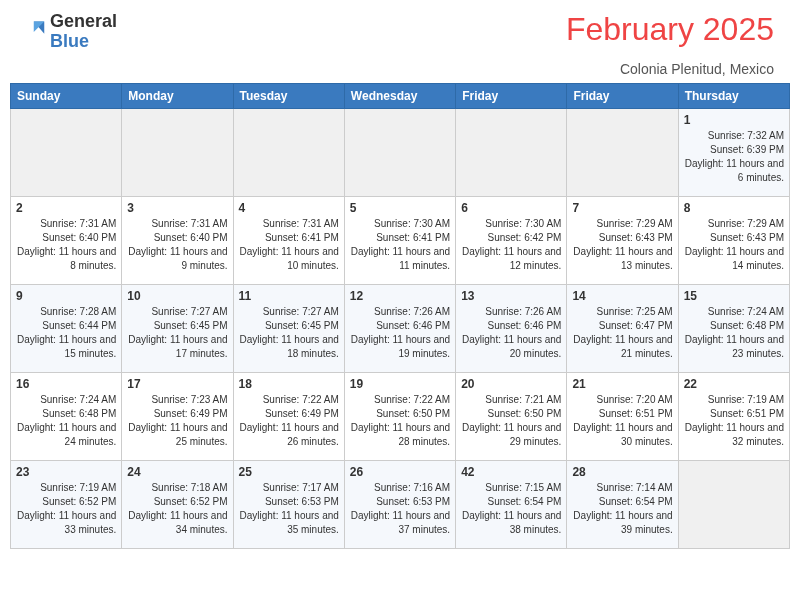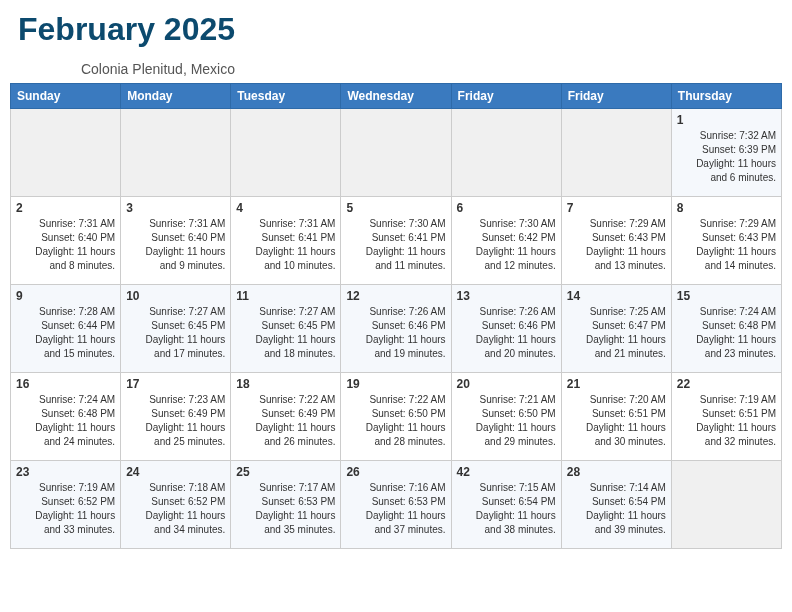--- a/index.html
+++ b/index.html
@@ -45,32 +45,32 @@
     }
     .logo-icon {
       width: 28px;
       height: 28px;
     }
     .title-block {
       text-align: right;
     }
     .month-title {
       font-size: 32px;
-      font-weight: bold;
-      color: #0c4a6e;
+      font-weight: normal;
+      color: #ef4444;
       line-height: 1.1;
     }
     .subtitle {
       font-size: 14px;
       color: #555;
       margin-top: 14px;
     }
     .calendar {
       flex: 1;
-      padding: 0 10px 10px 10px;
+      padding: 0 2px 10px 10px;
     }
     table {
       width: 100%;
       border-collapse: collapse;
       table-layout: fixed;
     }
     thead tr th {
       background: #3a7abf;
       color: #fff;
       font-size: 12px;
@@ -109,20 +109,30 @@
     }
     .empty-cell {
       background: #f0f0f0 !important;
     }
   </style>
 </head>
 <body>
 
 <div class="page">
   <div class="header">
+    <div class="logo">
+      <svg class="logo-icon" viewBox="0 0 32 32">
+        <polygon points="18,4 30,4 30,18" fill="#3a7abf"></polygon>
+        <polygon points="18,4 30,4 18,16" fill="#5ba3e0"></polygon>
+      </svg>
+      <div class="logo-text">
+        <span class="logo-general">General</span>
+        <span class="logo-blue">Blue</span>
+      </div>
+    </div>
     <div class="title-block">
       <div class="month-title">February 2025</div>
       <div class="subtitle">Colonia Plenitud, Mexico</div>
     </div>
   </div>
 
   <div class="calendar">
     <table>
       <thead>
         <tr>

